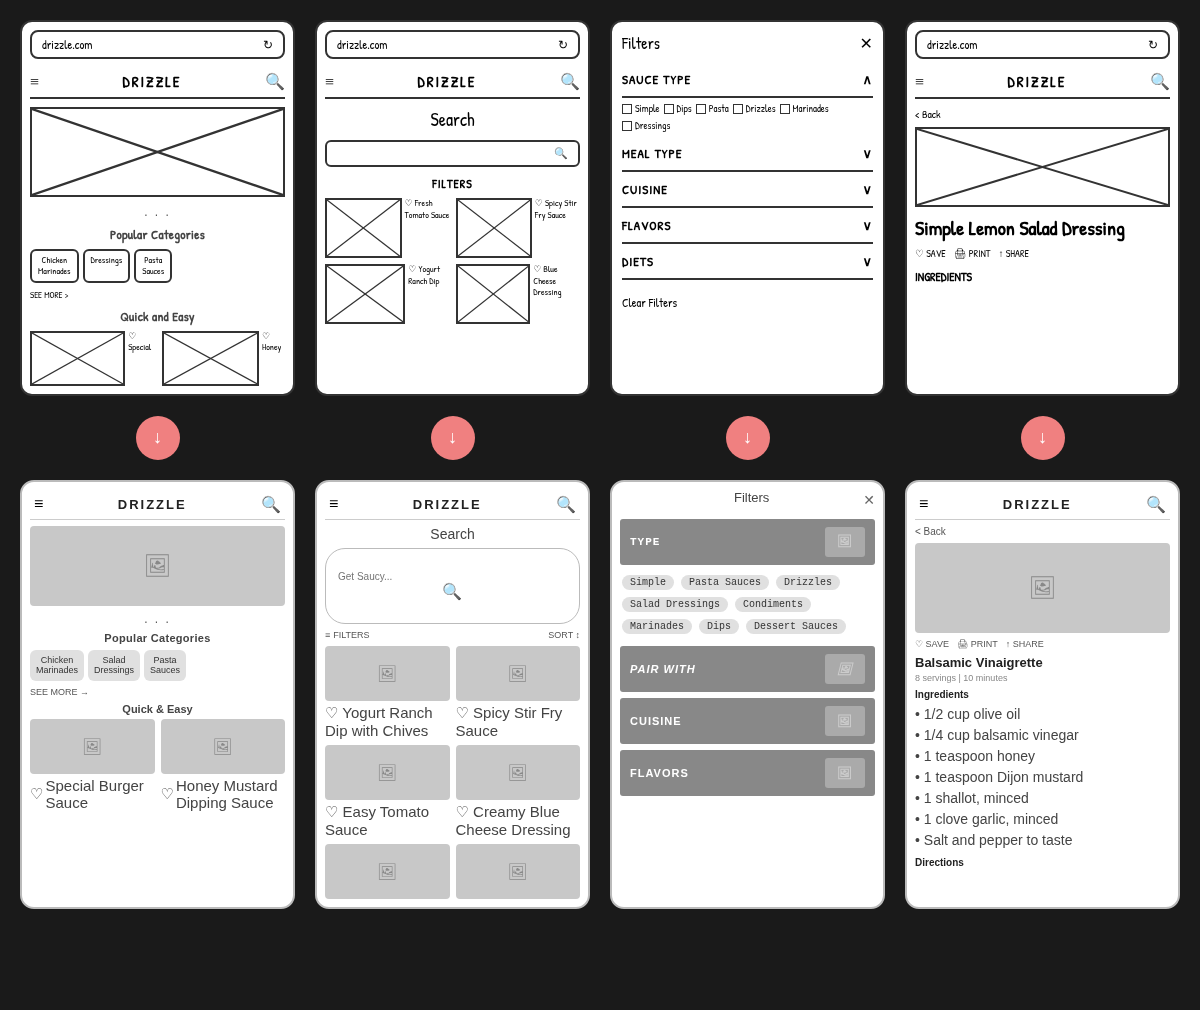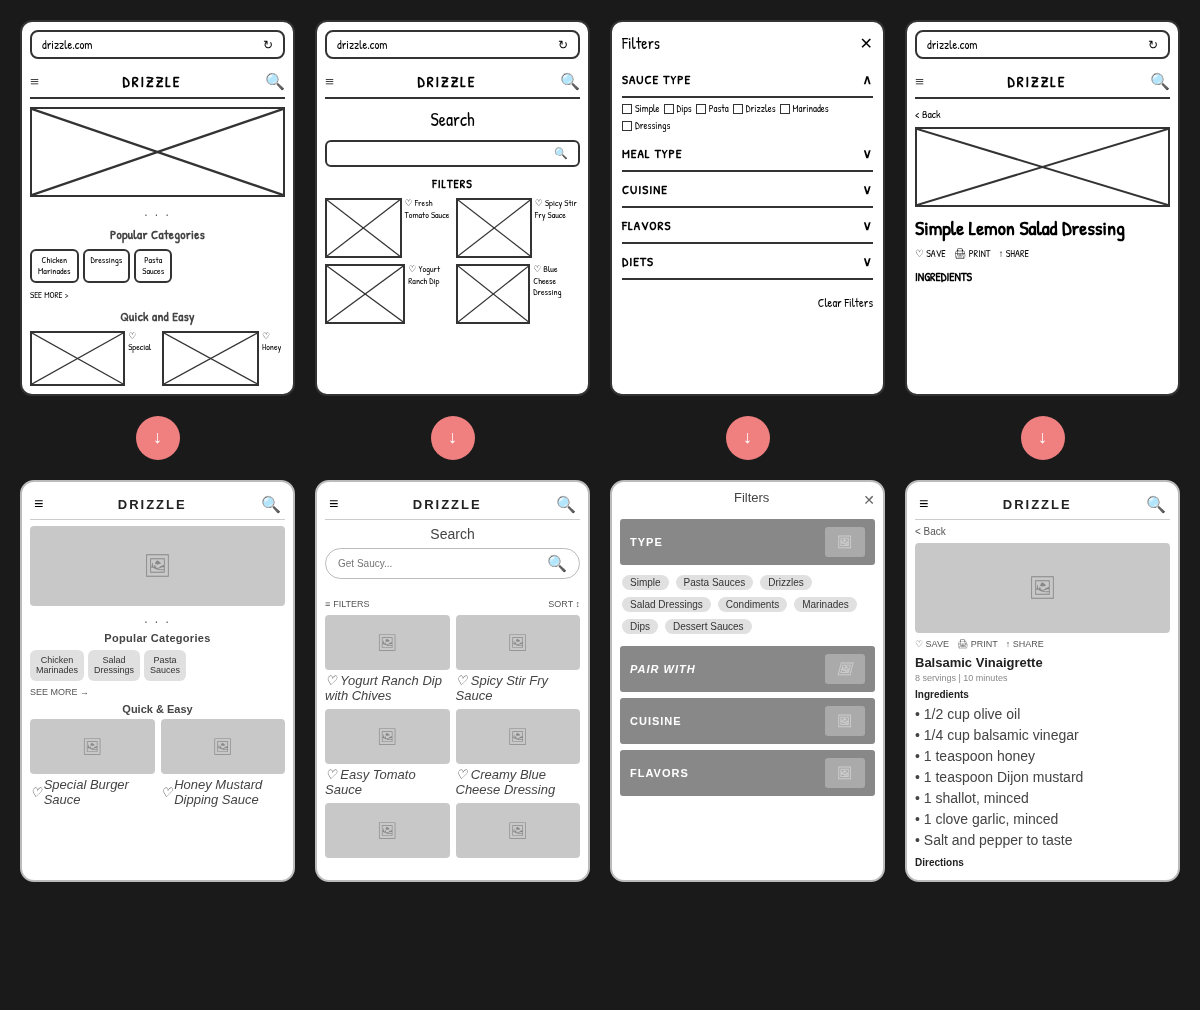--- a/index.html
+++ b/index.html
@@ -314,46 +314,46 @@
     .quick-img {
       background: #c8c8c8;
       height: 55px;
       border-radius: 4px;
       display: flex;
       align-items: center;
       justify-content: center;
     }
 
     .quick-label {
-      font-size: 13px;
+      font-size: 15px;
       color: #444;
       display: flex;
       align-items: center;
       gap: 2px;
-      font-style: italic;
     }
 
     
     .real-search-title {
       text-align: center;
       font-size: 14px;
       font-weight: 500;
       color: #444;
       margin: 6px 0;
     }
 
     .real-search-box {
       border: 1.5px solid #bbb;
       border-radius: 20px;
-      padding: 5px 12px;
+      padding: 22px 12px;
       display: flex;
       align-items: center;
       justify-content: space-between;
-      margin-bottom: 20px;
+      margin-bottom: 6px;
       background: white;
+      flex-direction: column;
     }
 
     .filters-bar {
       display: flex;
       align-items: center;
       justify-content: space-between;
       margin-bottom: 6px;
       font-size: 9px;
       color: #555;
     }
@@ -590,21 +590,21 @@
     <div class="filter-section-sketch">
       <span>FLAVORS</span>
       <span>∨</span>
     </div>
     <div class="filter-section-sketch">
       <span>DIETS</span>
       <span>∨</span>
     </div>
 
     <div style="margin-top:14px;">
-      <div style="text-align:right;font-family:'Patrick Hand','Comic Sans MS',cursive;font-size:12px;margin-bottom:8px;">Clear Filters</div>
+      <div style="text-align:left;font-family:'Patrick Hand','Comic Sans MS',cursive;font-size:12px;margin-bottom:8px;">Clear Filters</div>
     </div>
   </div>
 
   <div class="phone-frame wireframe">
     <div class="browser-bar-sketch">
       <span>drizzle.com</span>
       <span>↻</span>
     </div>
     <div class="app-header-sketch">
       <span>≡</span>
@@ -743,21 +743,21 @@
     </div>
   </div>
 
   <div class="real-filter-panel">
     <div style="display:flex;align-items:center;justify-content:space-between;margin-bottom:8px;">
       <span style="width:20px;"></span>
       <span class="real-filter-title">Filters</span>
       <span style="font-size:14px;color:#666;cursor:pointer;">✕</span>
     </div>
 
-    <div style="margin-bottom:6px;">
+    <div style="margin-bottom:6px;font-family:Liberation Mono, monospace;">
       <div class="real-filter-section">
         <span>TYPE</span>
         <div class="real-filter-section-img">
           <span style="color:#ccc;font-size:12px;">🖼</span>
         </div>
       </div>
       <div class="tags-row">
         <span class="tag">Simple</span>
         <span class="tag">Pasta Sauces</span>
         <span class="tag">Drizzles</span>

